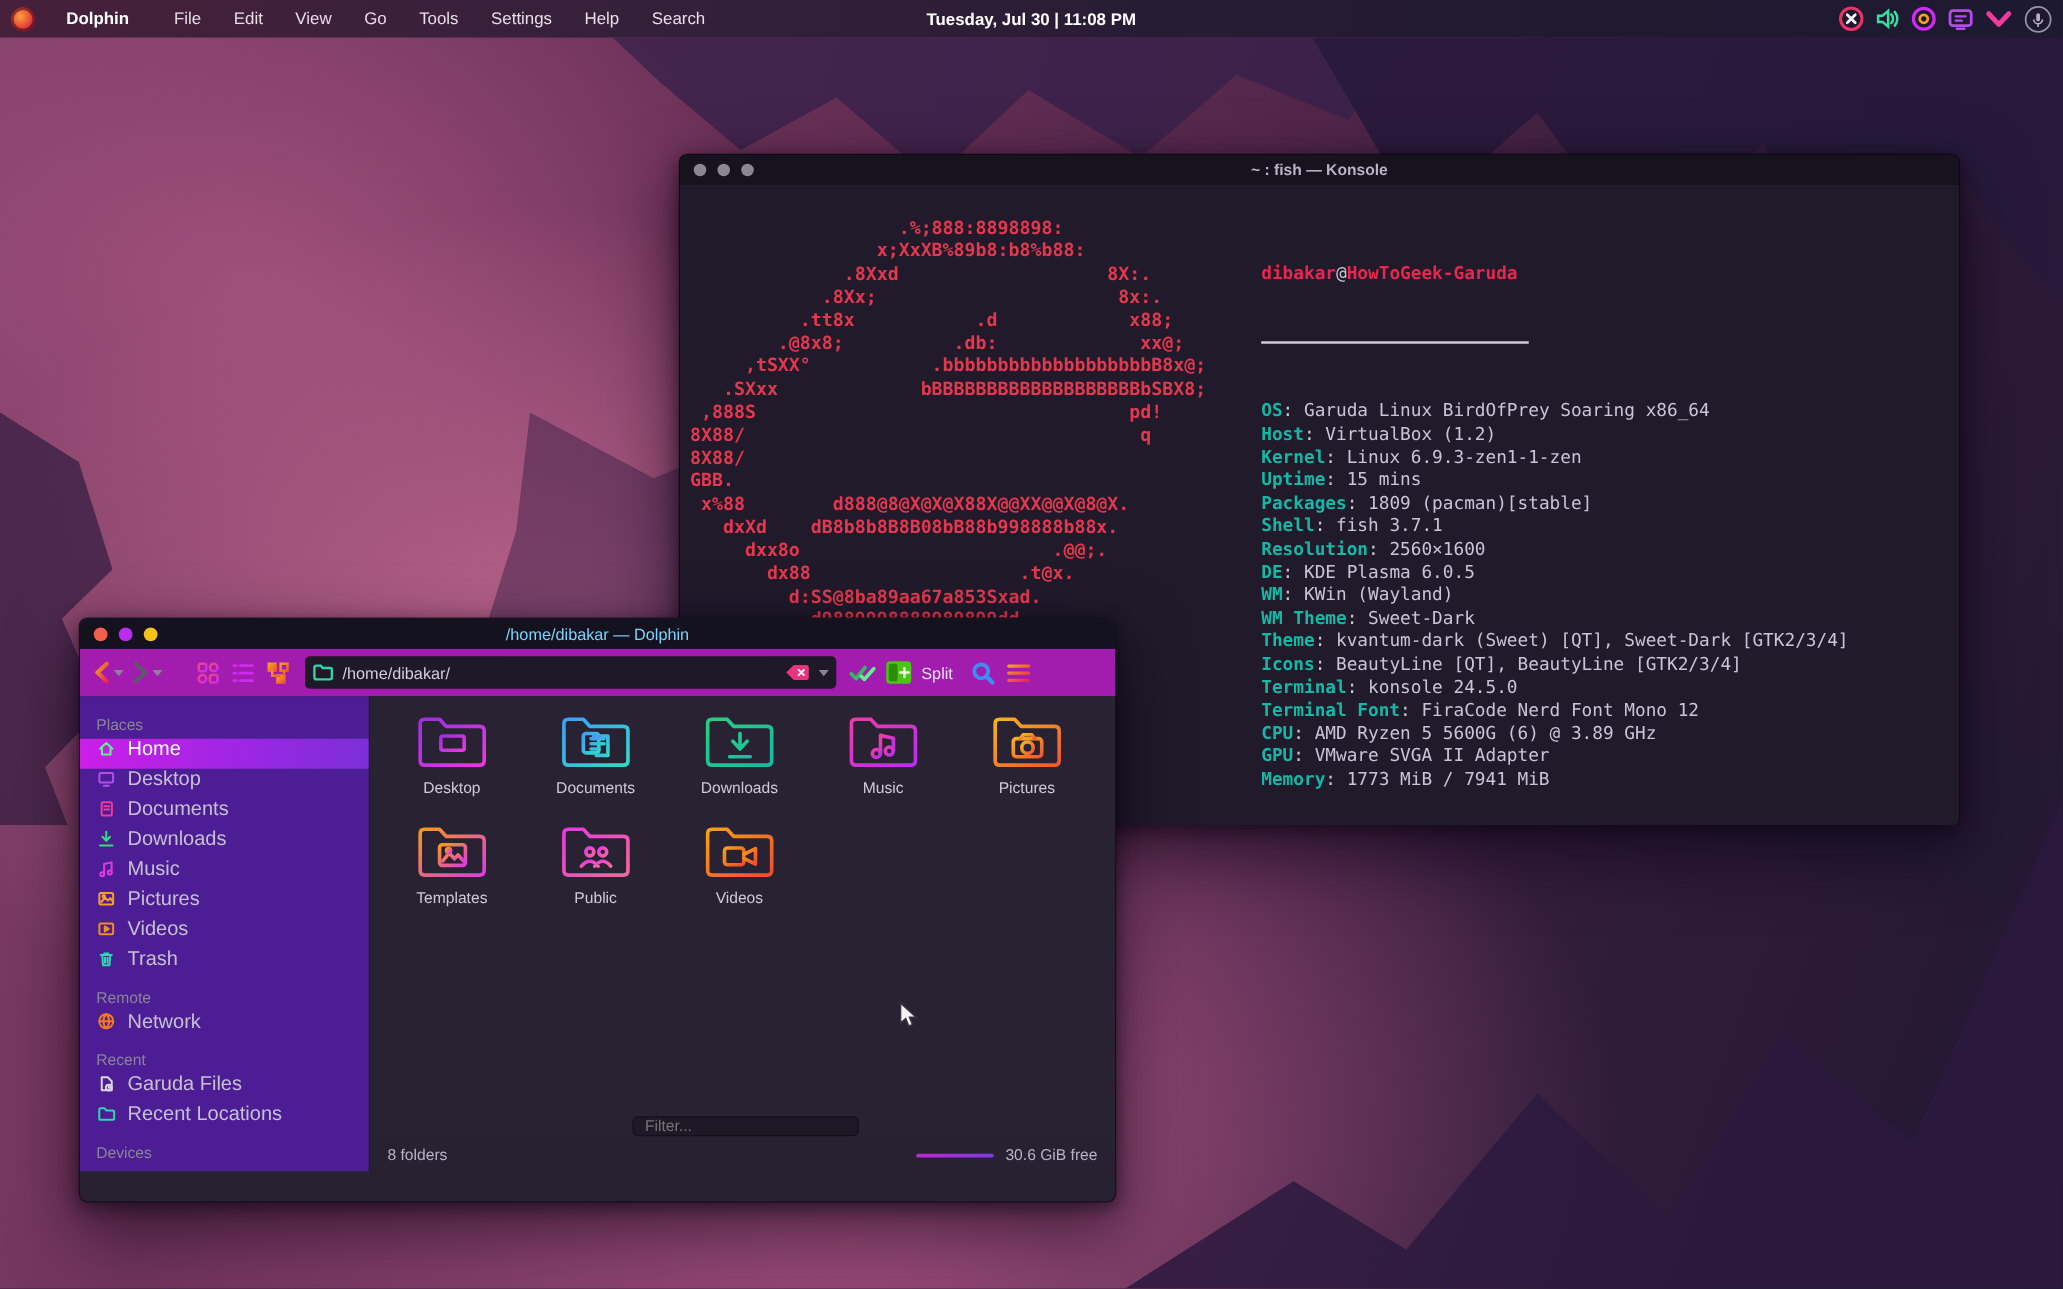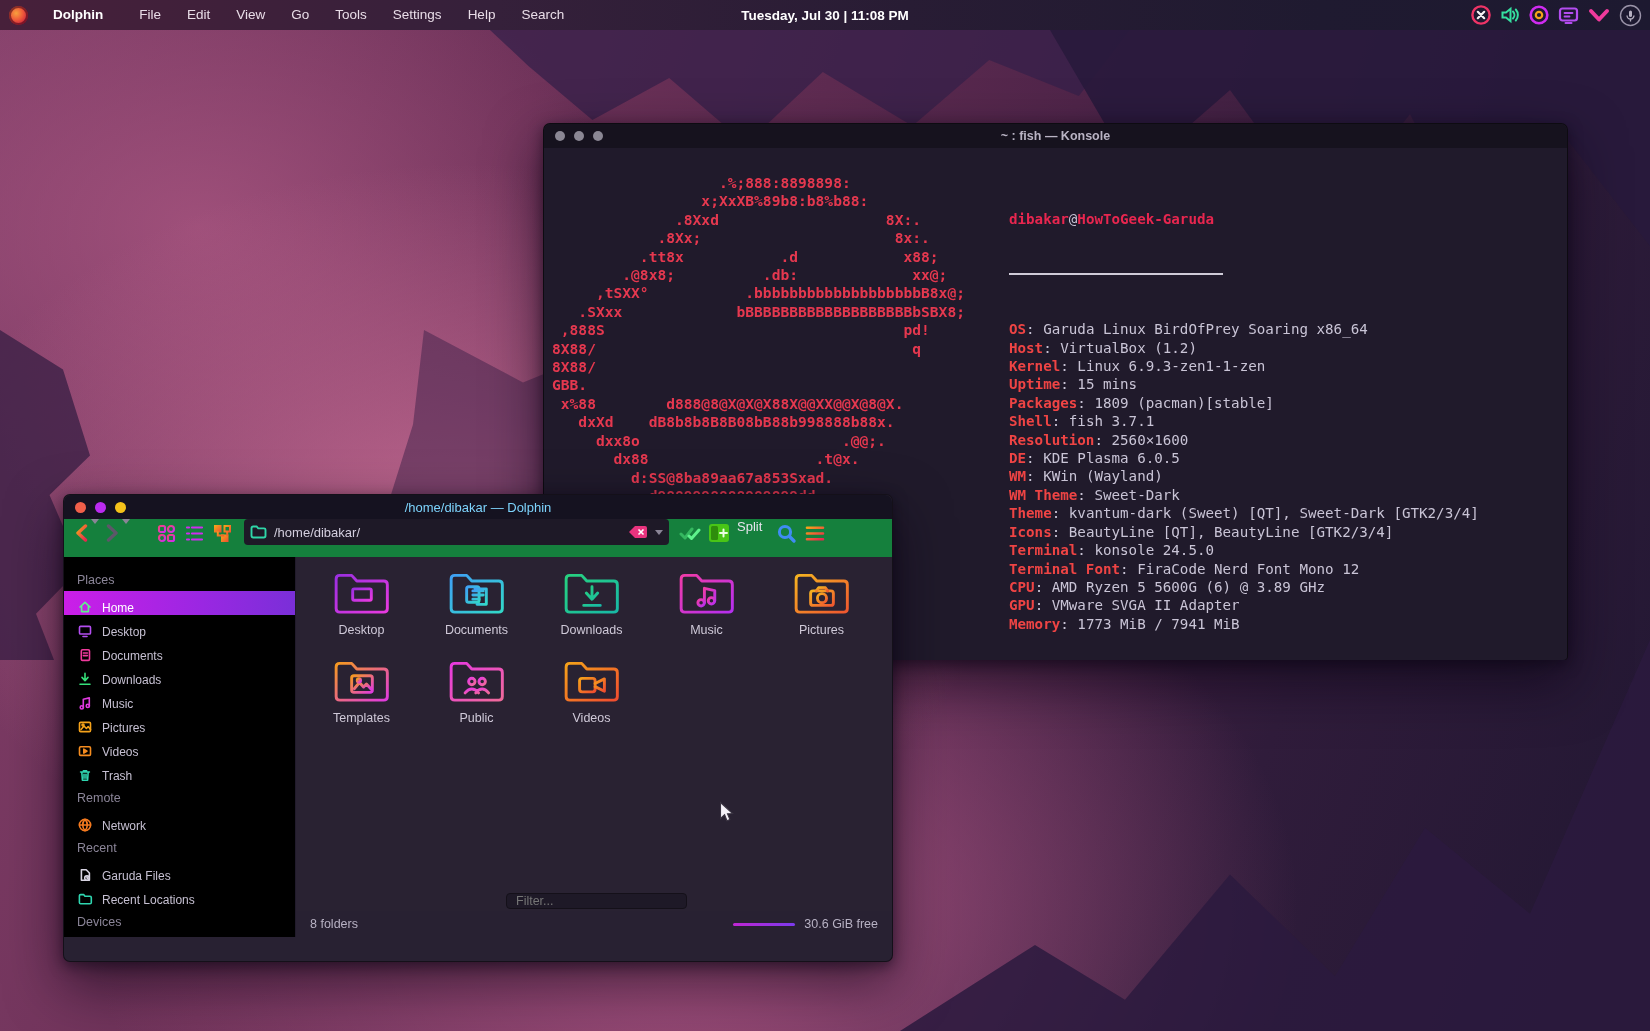--- a/index.html
+++ b/index.html
@@ -53,39 +53,39 @@
   .konsole .win-title{font-size:12.5px;color:#b9b3c4;font-weight:bold;}
   .term{position:relative;width:100%;height:512px;background:#201a2b;border-radius:0 0 4px 4px;overflow:hidden;}
   .ascii{position:absolute;left:8px;top:26px;font-family:"DejaVu Sans Mono",monospace;
     font-size:14.6px;line-height:18.4px;font-weight:bold;color:#e5384f;white-space:pre;}
   .fetch{position:absolute;left:465px;top:25px;font-family:"DejaVu Sans Mono",monospace;
     font-size:14.2px;line-height:18.4px;color:#c9c4d6;white-space:pre;}
   .fetch .hd{font-weight:bold;color:#e8264f;}
   .fetch .at{color:#c9c4d6;}
   .fetch-sep{width:214px;height:18.4px;position:relative;}
   .fetch-sep:before{content:"";position:absolute;left:0;top:8px;width:214px;height:1.5px;background:#cfcbd8;}
-  .fl .lab{font-weight:bold;color:#ef4444;}
+  .fl .lab{font-weight:bold;color:#14b8a6;}
 
   
   .dolphin{left:63px;top:494px;width:830px;height:468px;background:#282132;z-index:20;
     border:1px solid rgba(0,0,0,.5);}
   .dolphin .titlebar{height:24px;background:#151220;border-radius:7px 7px 0 0;}
   .dolphin .win-title{font-size:13px;color:#7dd3fc;font-weight:normal;}
-  .toolbar{height:38px;background:#15803d;display:flex;align-items:flex-start;padding:0 10px;gap:0;}
+  .toolbar{height:38px;background:#a21caf;display:flex;align-items:center;padding:0 10px;gap:0;}
   .tb-ico{display:flex;align-items:center;justify-content:center;height:28px;}
   .caret{width:0;height:0;border-left:4px solid transparent;border-right:4px solid transparent;
     border-top:5px solid #8a8496;margin:0 6px 0 2px;}
   .urlbar{flex:0 0 425px;height:26px;background:#1e1927;border-radius:4px;display:flex;align-items:center;
     padding:0 6px;margin-left:8px;color:#d3cede;font-size:13px;gap:7px;}
   .urlbar .path{flex:1;}
   .split-label{color:#e7e3ee;font-size:13px;margin:0 6px;}
   .dolph-body{display:flex;height:380px;}
-  .sidebar{width:232px;background:#000000;padding-top:8px;overflow:hidden;border-right:1px solid #211b2b;}
+  .sidebar{width:232px;background:#4c1d95;padding-top:8px;overflow:hidden;border-right:1px solid #211b2b;}
   .sb-header{height:26px;line-height:30px;padding-left:13px;color:#8b8598;font-size:12.5px;}
-  .sb-item{height:24px;display:flex;align-items:flex-end;gap:9px;padding-left:13px;color:#c6c0d2;font-size:12px;position:relative;}
+  .sb-item{height:24px;display:flex;align-items:flex-start;gap:9px;padding-left:13px;color:#c6c0d2;font-size:16px;position:relative;}
   .sb-item svg{flex:0 0 16px;}
   .sb-item.selected{background:linear-gradient(90deg,#cb1ee8 0%,#9a27e2 60%,#7a2fd8 100%);color:#ffffff;}
   .mainarea{flex:1;position:relative;background:#292232;}
   .folders{position:absolute;left:8px;top:10px;width:582px;display:flex;flex-wrap:wrap;}
   .ftile{width:115px;height:88px;display:flex;flex-direction:column;align-items:center;margin-bottom:0;}
   .ftile .fname{margin-top:2px;font-size:12.5px;color:#cfc9d8;}
   .filterbar{position:absolute;left:13px;right:8px;bottom:28px;height:24px;display:flex;align-items:center;gap:8px;flex-direction:column;}
   .filter-input{flex:1;height:23px;background:#1e1927;border:1px solid #141019;border-radius:4px;
     color:#8b8598;font-size:12.5px;padding:0 9px;outline:none;font-family:"Liberation Sans",sans-serif;}
   .statusbar{position:absolute;left:0;right:0;bottom:0;height:26px;display:flex;align-items:center;

